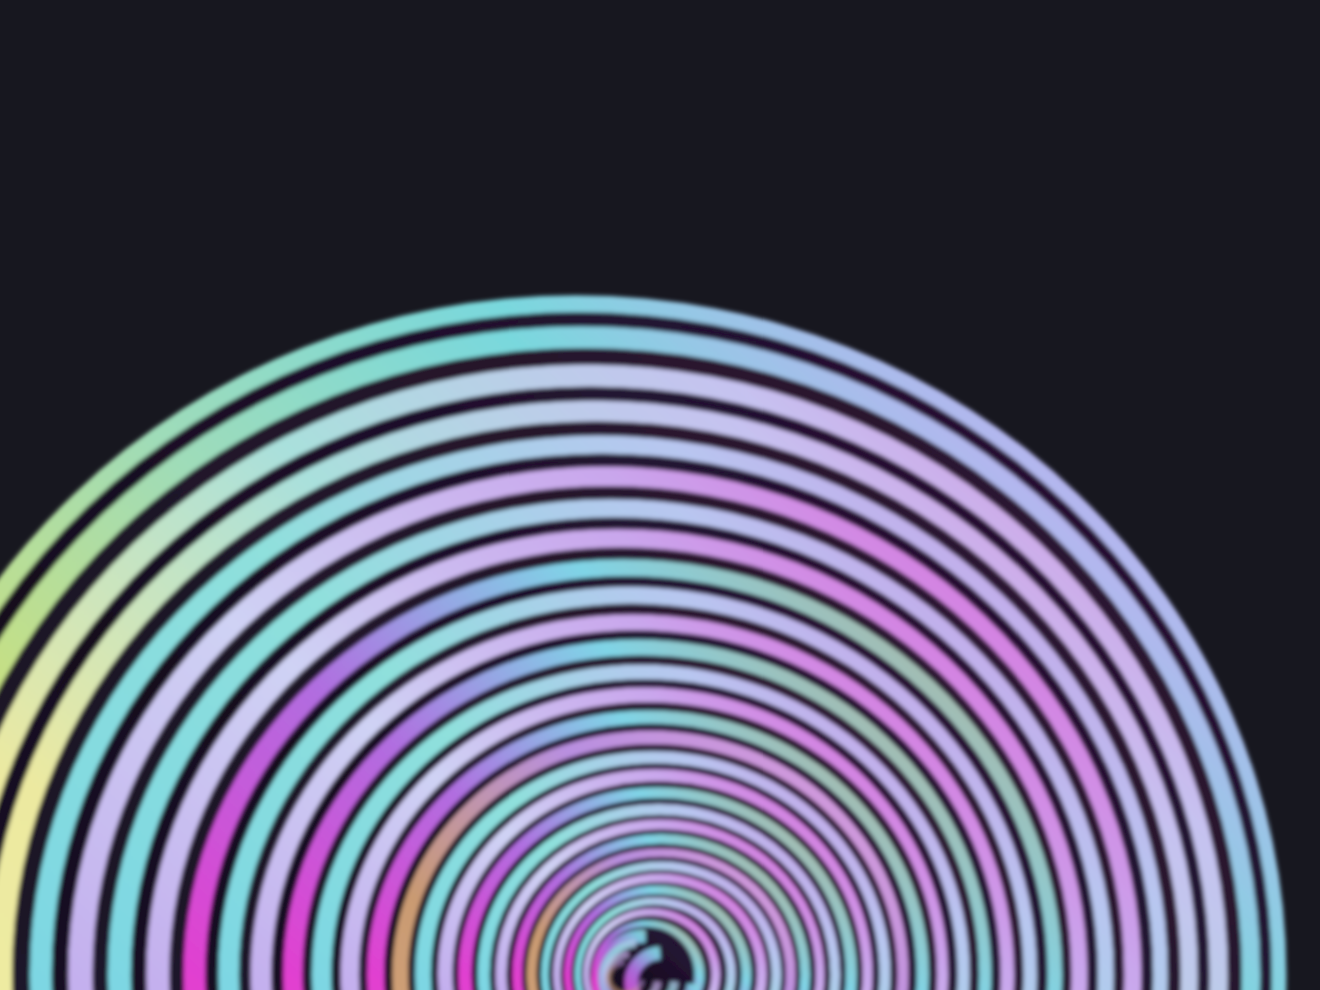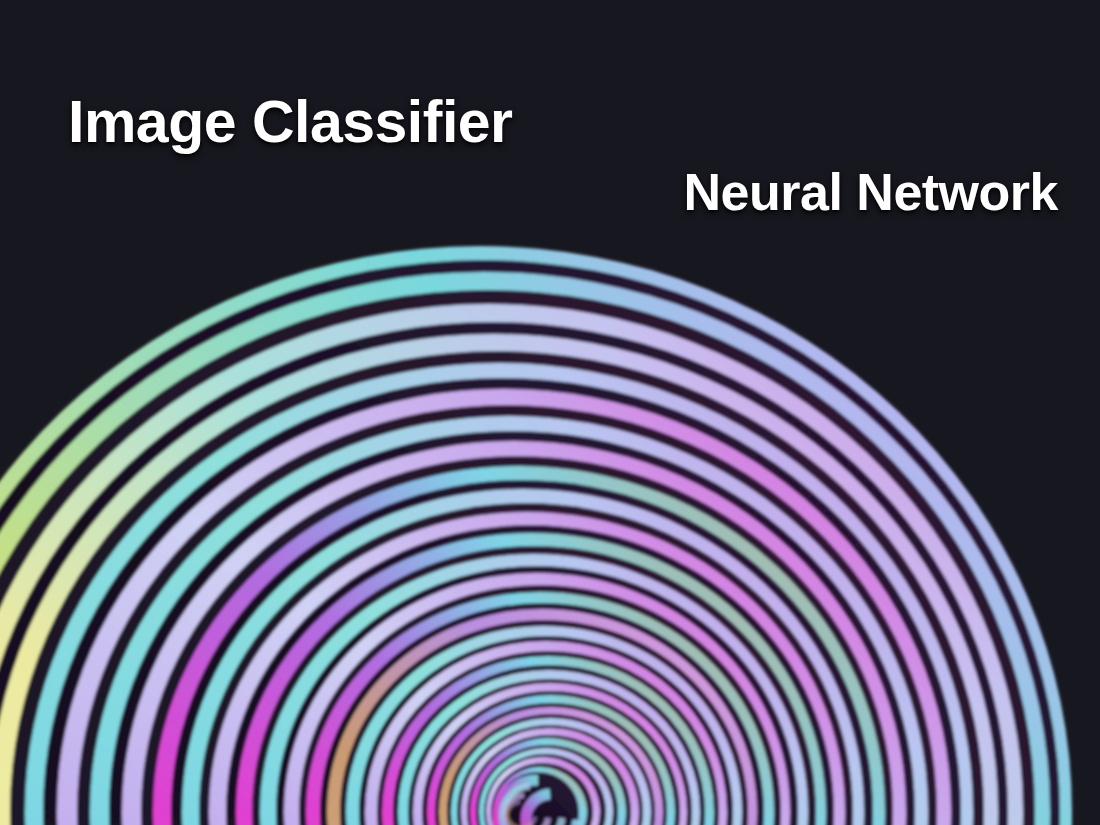--- a/index.html
+++ b/index.html
@@ -218,17 +218,15 @@
       <ellipse cx="538" cy="812" rx="41" ry="40" fill="url(#gDark)"></ellipse>
 
       <path d="M 538 780 a 40 38 0 1 0 40 40 a 26 25 0 1 1 -28 -26" fill="none" stroke="url(#gMag)" stroke-width="11" opacity="0.95"></path>
       <path d="M 530 786 a 30 29 0 1 0 32 32" fill="none" stroke="url(#gCyan)" stroke-width="7" opacity="0.8"></path>
       <path d="M 524 795 a 22 21 0 1 0 24 23" fill="none" stroke="url(#gLav)" stroke-width="6" opacity="0.7"></path>
       <path d="M 520 802 a 14 13 0 1 0 15 15" fill="none" stroke="url(#gGold)" stroke-width="4" opacity="0.6"></path>
     </g>
   </svg>
 
   <div class="title-layer">
-    <div class="headline" id="headline-primary">Image Classifier</div>
-    <div class="headline" id="headline-secondary">Neural Network</div>
   </div>
 
 </div>
 
 </body></html>

